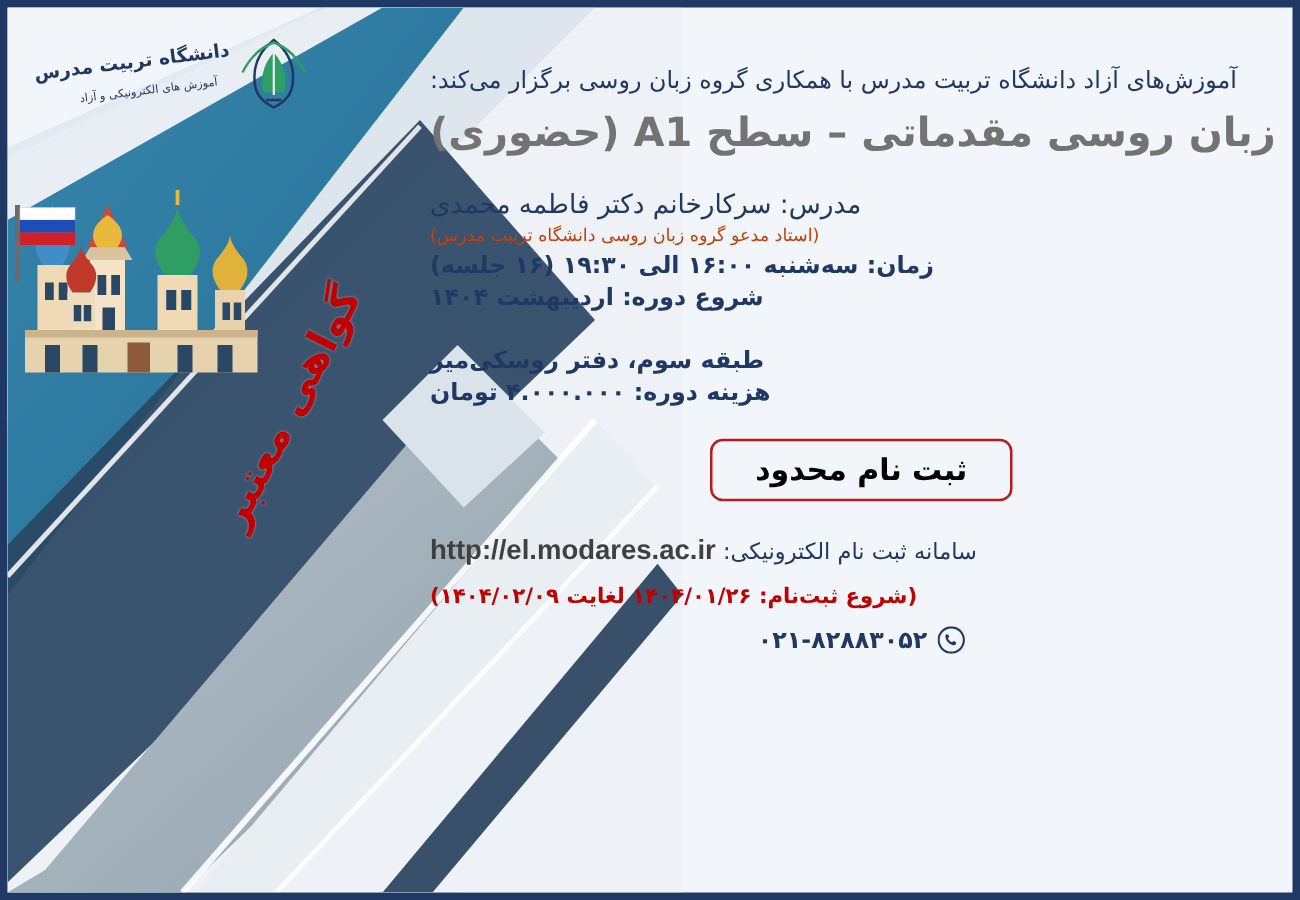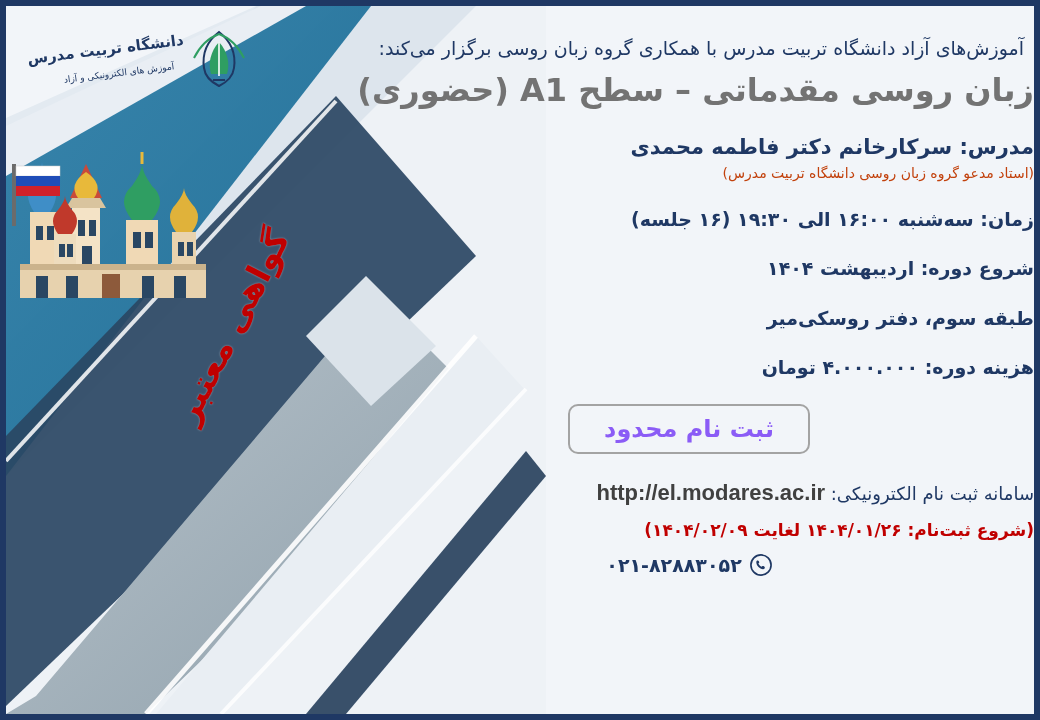--- a/index.html
+++ b/index.html
@@ -82,24 +82,24 @@
     transform-origin: center center;
     white-space: nowrap;
     z-index: 30;
     text-shadow: 0 0 2px rgba(255,255,255,0.5);
   }
 
   
   .content {
     position: absolute;
     right: 0;
-    top: 0;
+    top: 16px;
     width: 690px;
     height: 560px;
-    text-align: right;
+    text-align: left;
     direction: rtl;
     z-index: 20;
   }
   .intro {
     margin-top: 28px;
     padding-right: 10px;
     font-size: 19px;
     color: #1f3864;
     line-height: 1.5;
     font-weight: 500;
@@ -107,49 +107,49 @@
   .title {
     margin-top: 8px;
     font-size: 32px;
     font-weight: bold;
     color: #737373;
     letter-spacing: 0;
   }
   .teacher {
     margin-top: 26px;
     font-size: 21px;
-    font-weight: bold;
+    font-weight: normal;
     color: #1f3864;
   }
   .teacher-sub {
     margin-top: 6px;
     font-size: 14px;
     color: #c2410c;
   }
   .info-line {
-    margin-top: 27px;
+    margin-top: 4px;
     font-size: 19px;
     font-weight: bold;
     color: #1f3864;
   }
   .info-line.tight {
     margin-top: 28px;
   }
   .cta-wrap {
     margin-top: 26px;
     display: flex;
     justify-content: center;
   }
   .cta {
-    border: 2px solid #a3a3a3;
+    border: 2px solid #b91c1c;
     border-radius: 10px;
     padding: 9px 34px;
     font-size: 24px;
     font-weight: bold;
-    color: #8b5cf6;
+    color: #000000;
     background: transparent;
     display: inline-block;
   }
   .url-line {
     margin-top: 26px;
     font-size: 18px;
     color: #1f3864;
     direction: rtl;
   }
   .url-line .url {

